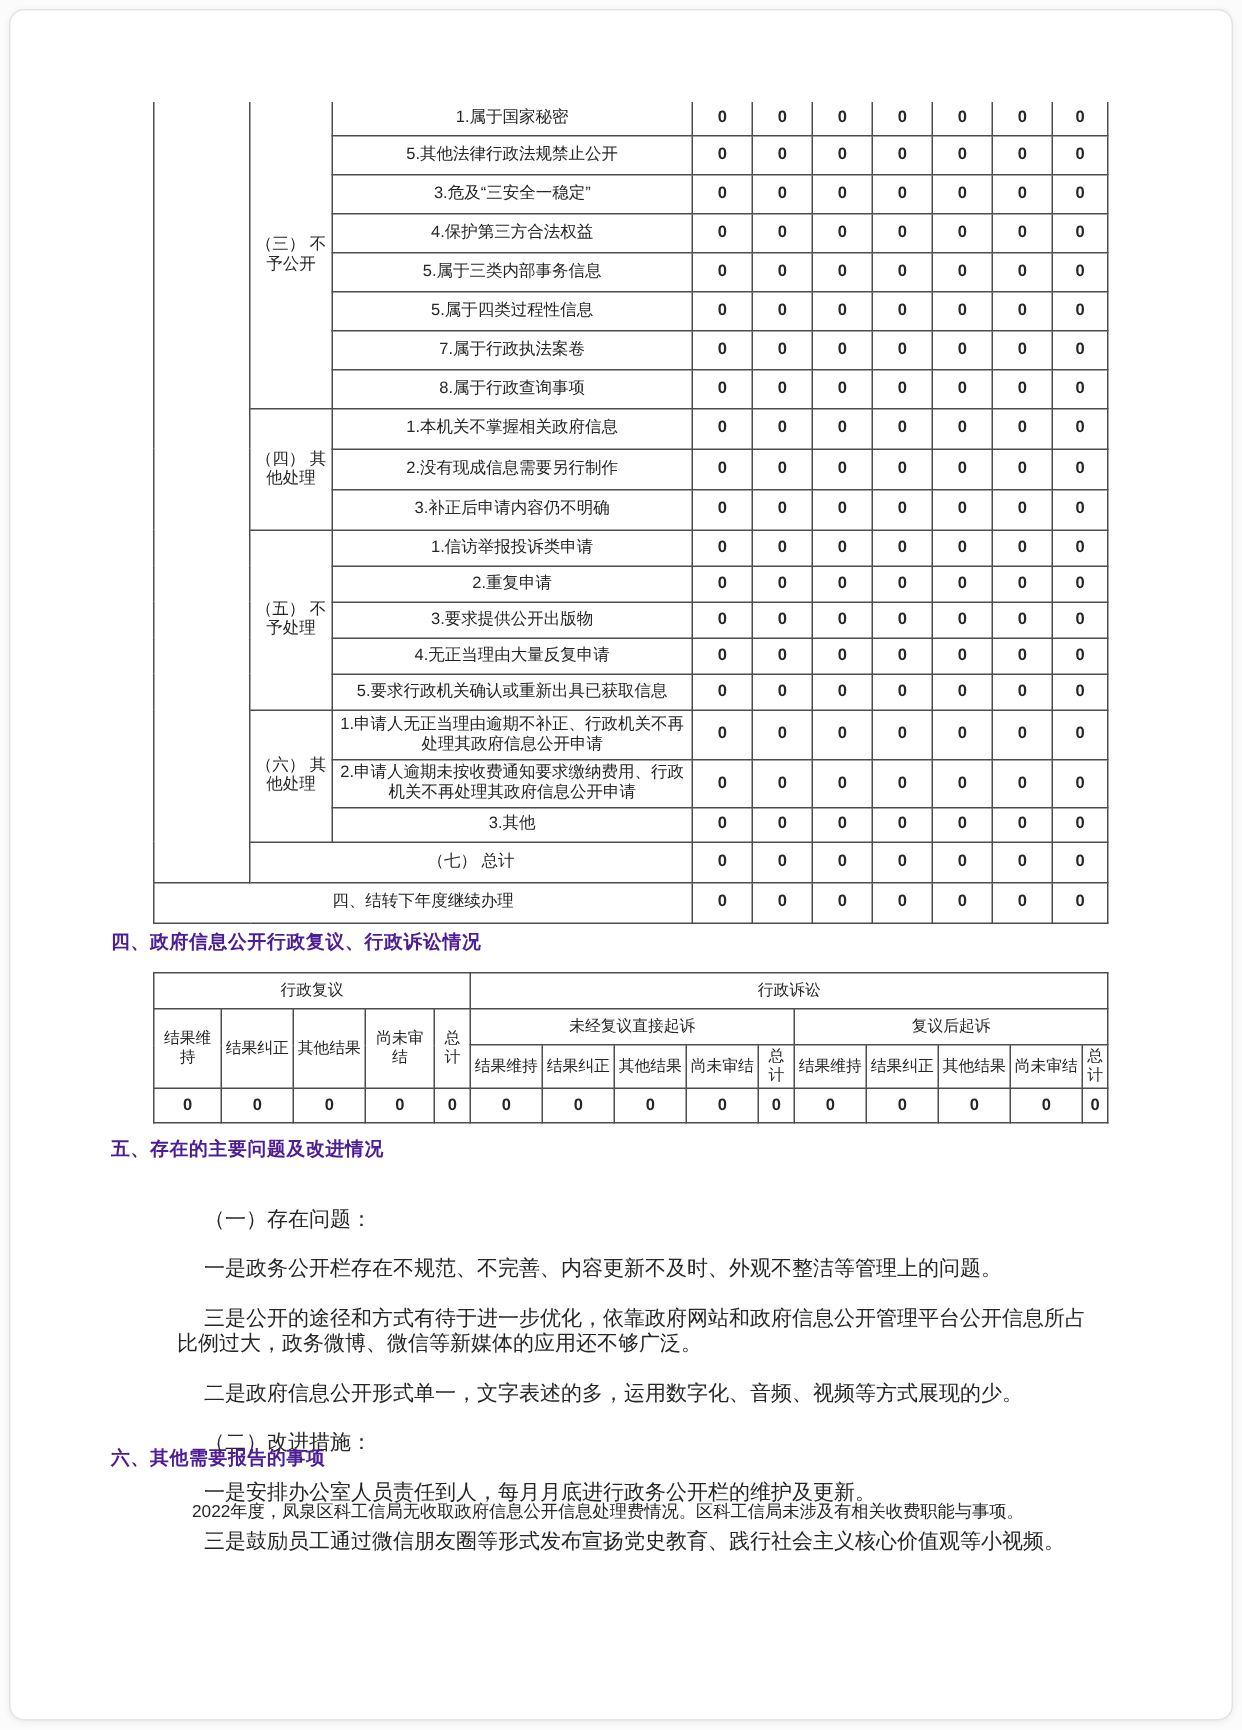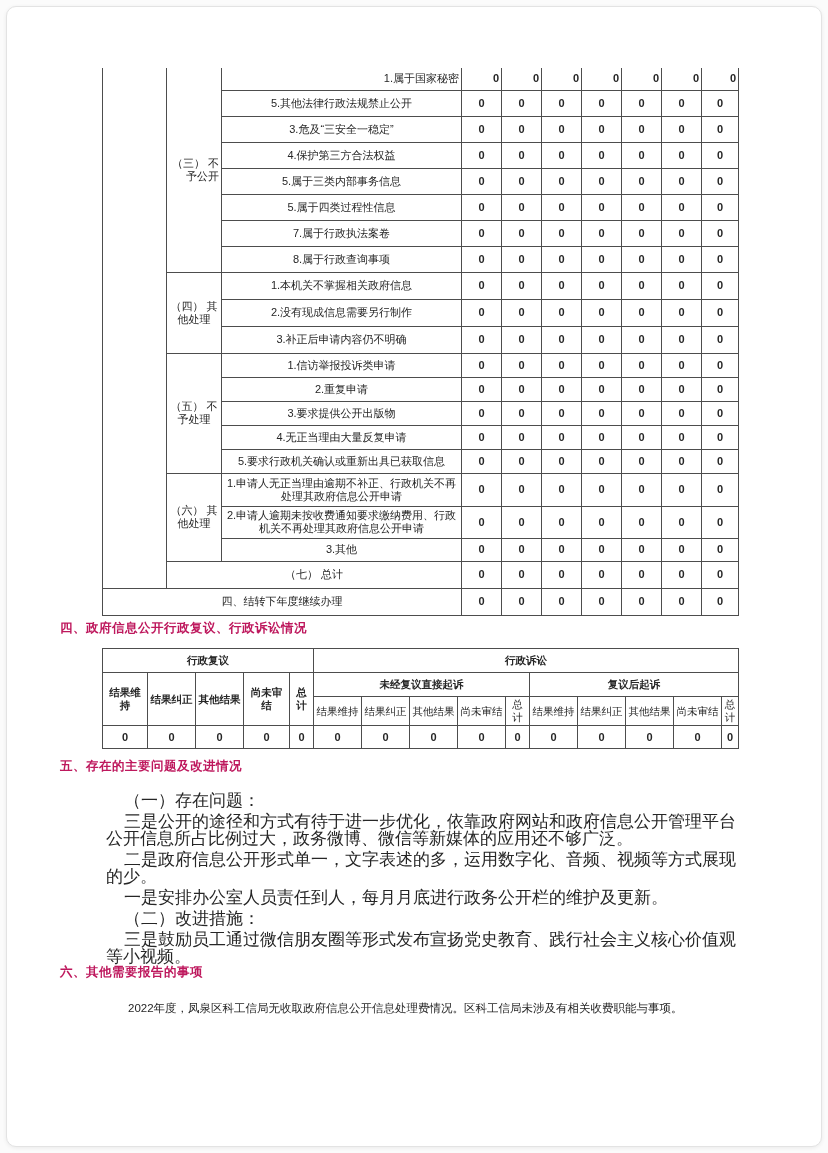--- a/index.html
+++ b/index.html
@@ -13,38 +13,38 @@
     box-shadow:0 1px 4px rgba(0,0,0,.07);
   }
   table{border-collapse:collapse;table-layout:fixed;position:absolute;background:#fff;}
   td{
     border:1px solid #4d4d4d;text-align:center;vertical-align:middle;
     font-size:11px;line-height:13px;padding:1px 2px;overflow:hidden;
     word-break:break-all;color:#262626;
   }
   
   #table1{left:95px;top:61px;width:636px;}
-  #table1 tr:first-child td{border-top:none;text-align:right;}
+  #table1 tr:first-child td{border-top:none;}
   #table1 td.colV{font-weight:bold;}
   
   #table2{left:95px;top:641px;width:636px;}
   #table2 td{font-size:10.5px;}
   #table2 td.colV{font-weight:bold;font-size:11px;}
-  #table2 tr.h24{height:24px;font-weight:bold;}
+  #table2 tr.h24{height:24px;}
   #table2 tr.h27{height:27px;}
   #table2 tr.h23{height:23px;}
   .sec-title{
-    position:absolute;left:53px;margin:0;font-size:12.5px;font-weight:bold;
-    color:#be185d;letter-spacing:.5px;
+    position:absolute;left:67px;margin:0;font-size:12.5px;font-weight:bold;
+    color:#4c1d95;letter-spacing:.5px;
   }
   #sec4-title{top:613px;}
   #sec5-title{top:751px;}
   #sec6-title{top:957px;}
   #sec5-body{position:absolute;left:95px;top:781px;width:642px;}
-  #sec5-body p{margin:4px;font-size:17px;line-height:17px;text-indent:18px;}
+  #sec5-body p{margin:16px;font-size:14px;line-height:17px;text-indent:18px;}
   #sec6-body{
     position:absolute;left:95px;top:993px;width:642px;margin:0;
     font-size:11.5px;line-height:17px;text-indent:26px;
   }
 </style>
 </head>
 <body>
 
 <div class="page">
 
@@ -343,24 +343,25 @@
           <td class="colV">0</td>
           <td class="colV">0</td>
         </tr>
       </tbody>
   </table>
 
   <h2 id="sec5-title" class="sec-title">五、存在的主要问题及改进情况</h2>
 
   <div id="sec5-body">
       <p>（一）存在问题：</p>
+      <p>一是政务公开栏存在不规范、不完善、内容更新不及时、外观不整洁等管理上的问题。</p>
       <p>三是公开的途径和方式有待于进一步优化，依靠政府网站和政府信息公开管理平台公开信息所占比例过大，政务微博、微信等新媒体的应用还不够广泛。</p>
       <p>二是政府信息公开形式单一，文字表述的多，运用数字化、音频、视频等方式展现的少。</p>
+      <p>（二）改进措施：</p>
       <p>一是安排办公室人员责任到人，每月月底进行政务公开栏的维护及更新。</p>
-      <p>（二）改进措施：</p>
       <p>三是鼓励员工通过微信朋友圈等形式发布宣扬党史教育、践行社会主义核心价值观等小视频。</p>
     </div>
 
   <h2 id="sec6-title" class="sec-title">六、其他需要报告的事项</h2>
 
   <p id="sec6-body">2022年度，凤泉区科工信局无收取政府信息公开信息处理费情况。区科工信局未涉及有相关收费职能与事项。</p>
 
 </div>
 
 </body></html>

